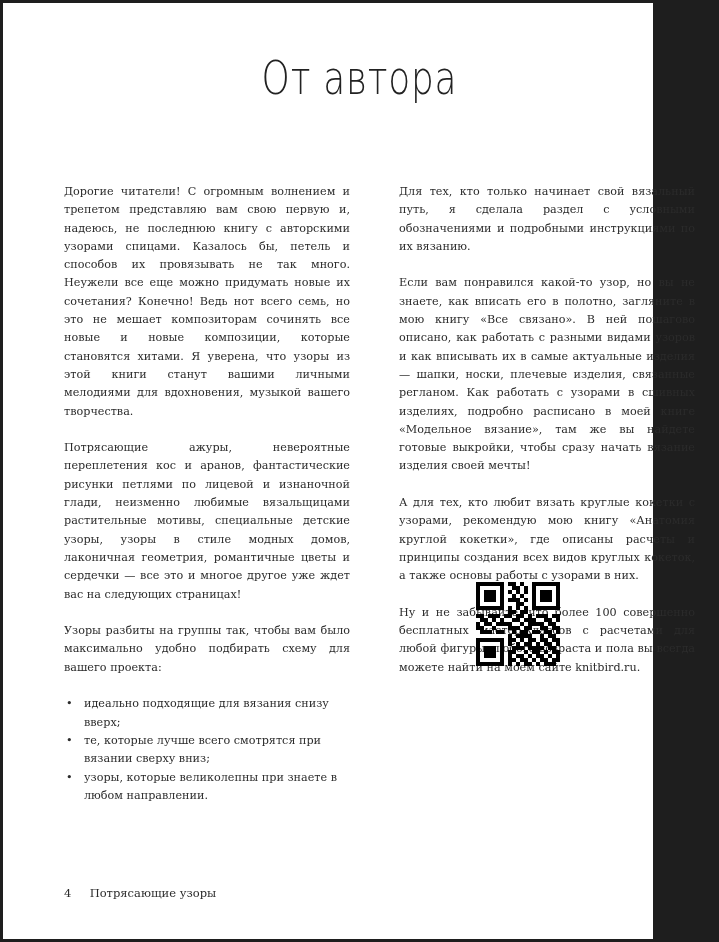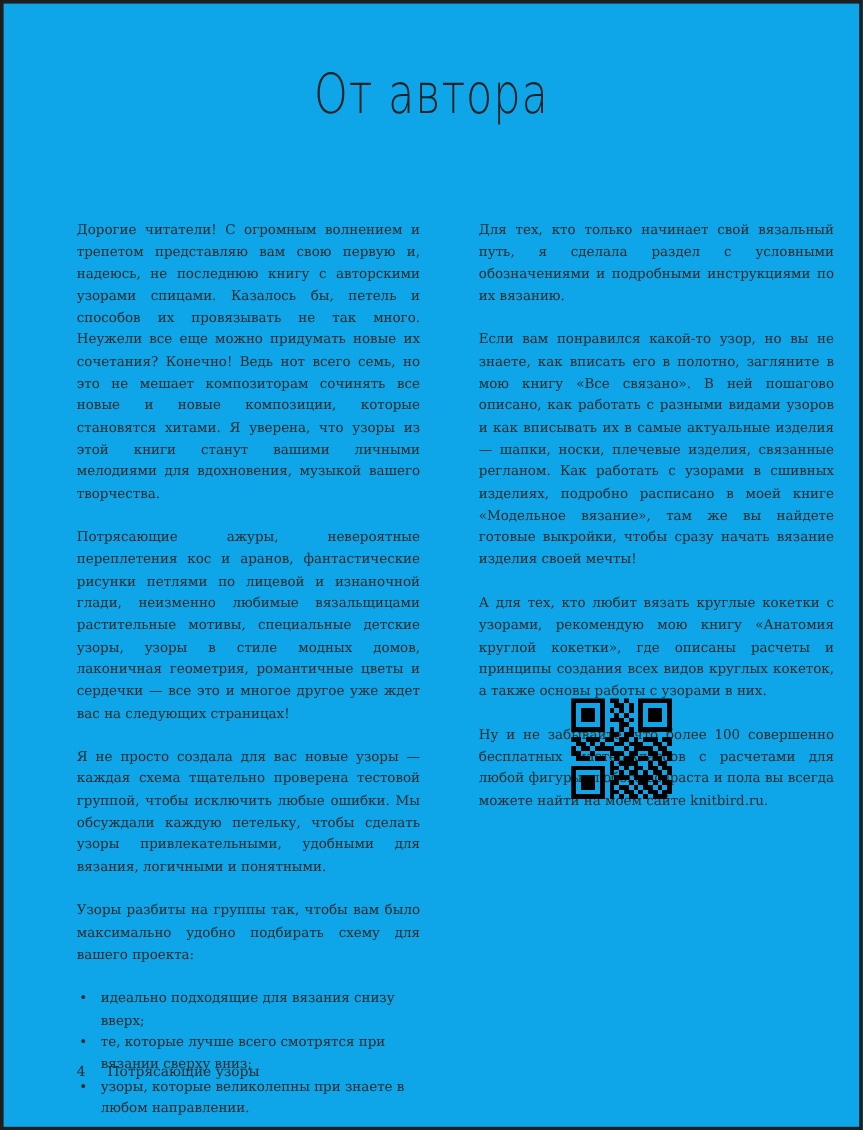--- a/index.html
+++ b/index.html
@@ -3,22 +3,22 @@
 <meta charset="utf-8">
 <style>
   html, body { margin: 0; padding: 0; }
   body {
     width: 719px; height: 942px; overflow: hidden;
     background: #1e1e1e;
     font-family: "DejaVu Serif", "Liberation Serif", serif;
   }
   .page {
     position: absolute; left: 3px; top: 3px;
-    width: 713px; height: 936px;
-    background: #0ea5e9;
+    width: 650px; height: 936px;
+    background: #ffffff;
   }
   .title {
     position: absolute; left: 0; top: 52px; width: 713px;
     text-align: center;
     font-family: "DejaVu Sans", sans-serif;
     font-weight: 200;
     font-size: 46px;
     letter-spacing: 1px;
     color: #222;
     transform: scaleX(0.78);
@@ -52,21 +52,20 @@
 </style>
 </head>
 <body>
 
 <div class="page">
   <div class="title">От автора</div>
 
   <div class="col left">
     <p>Дорогие читатели! С огромным волнением и трепетом представляю вам свою первую и, надеюсь, не последнюю книгу с авторскими узорами спицами. Казалось бы, петель и способов их провязывать не так много. Неужели все еще можно придумать новые их сочетания? Конечно! Ведь нот всего семь, но это не мешает композиторам сочинять все новые и новые композиции, которые становятся хитами. Я уверена, что узоры из этой книги станут вашими личными мелодиями для вдохновения, музыкой вашего творчества.</p>
     <p>Потрясающие ажуры, невероятные переплетения кос и аранов, фантастические рисунки петлями по лицевой и изнаночной глади, неизменно любимые вязальщицами растительные мотивы, специальные детские узоры, узоры в стиле модных домов, лаконичная геометрия, романтичные цветы и сердечки — все это и многое другое уже ждет вас на следующих страницах!</p>
-    <p>Я не просто создала для вас новые узоры — каждая схема тщательно проверена тестовой группой, чтобы исключить любые ошибки. Мы обсуждали каждую петельку, чтобы сделать узоры привлекательными, удобными для вязания, логичными и понятными.</p>
     <p>Узоры разбиты на группы так, чтобы вам было максимально удобно подбирать схему для вашего проекта:</p>
     <ul>
       <li>
         <span class="bullet">•</span>
         <span>идеально подходящие для вязания снизу вверх;</span>
       </li>
       <li>
         <span class="bullet">•</span>
         <span>те, которые лучше всего смотрятся при вязании сверху вниз;</span>
       </li>

